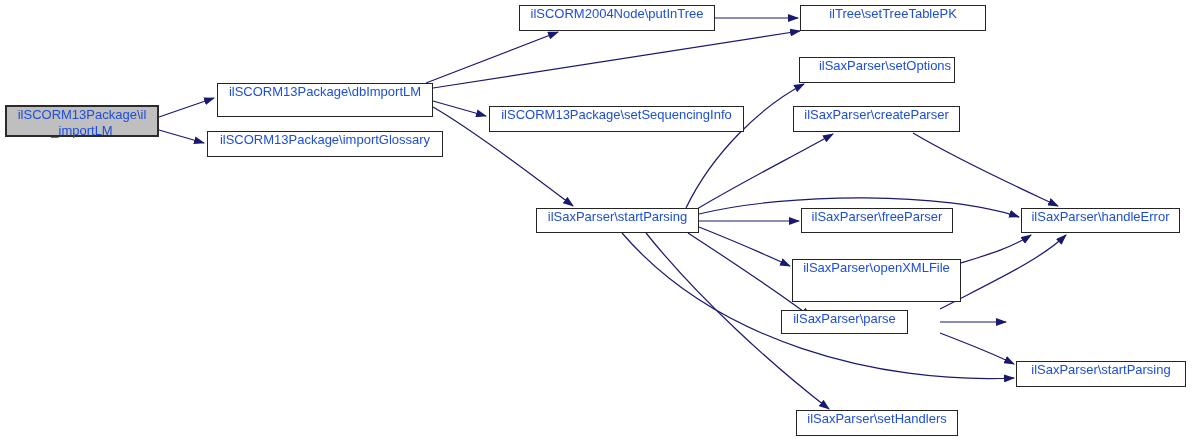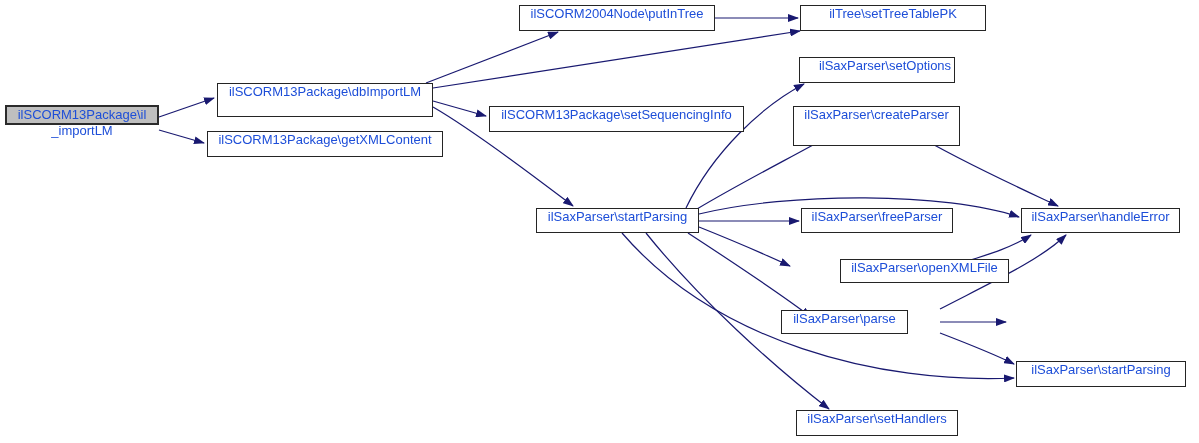--- a/index.html
+++ b/index.html
@@ -57,55 +57,55 @@
       <path d="M699,227 C729,239 762,253 790,266" fill="none" stroke="#191970" stroke-width="1.2" marker-end="url(#arrow)"></path>
       <path d="M688,233 C734,263 782,295 811,317" fill="none" stroke="#191970" stroke-width="1.2" marker-end="url(#arrow)"></path>
       <path d="M622,233 C716,342 878,384 1014,378" fill="none" stroke="#191970" stroke-width="1.2" marker-end="url(#arrow)"></path>
       <path d="M646,233 C699,299 772,365 829,409" fill="none" stroke="#191970" stroke-width="1.2" marker-end="url(#arrow)"></path>
       <path d="M913,133 C962,162 1022,189 1058,206" fill="none" stroke="#191970" stroke-width="1.2" marker-end="url(#arrow)"></path>
       <path d="M961,263 C990,254 1013,247 1031,235" fill="none" stroke="#191970" stroke-width="1.2" marker-end="url(#arrow)"></path>
       <path d="M940,309 C992,282 1040,260 1066,235" fill="none" stroke="#191970" stroke-width="1.2" marker-end="url(#arrow)"></path>
       <path d="M940,322 L1006,322" fill="none" stroke="#191970" stroke-width="1.2" marker-end="url(#arrow)"></path>
       <path d="M940,333 C966,343 992,353 1014,364" fill="none" stroke="#191970" stroke-width="1.2" marker-end="url(#arrow)"></path>
     </svg>
-<div class="node highlight" title="ilSCORM13Package\il_importLM" style="left: 5px; top: 105px; width: 154px; height: 20px;">
+<div class="node highlight" title="ilSCORM13Package\il_importLM" style="left: 5px; top: 105px; width: 154px; height: 32px;">
       <div class="lbl">ilSCORM13Package\il</div>
       <div class="lbl">_importLM</div>
     </div>
     <div class="node" title="ilSCORM13Package\dbImportLM" style="left: 217px; top: 83px; width: 216px; height: 34px;">
       <div class="lbl">ilSCORM13Package\dbImportLM</div>
     </div>
     <div class="node" title="ilSCORM13Package\importGlossary" style="left: 207px; top: 131px; width: 236px; height: 26px;">
-      <div class="lbl">ilSCORM13Package\getXMLContent</div>
+      <div class="lbl">ilSCORM13Package\importGlossary</div>
     </div>
     <div class="node" title="ilSCORM2004Node\putInTree" style="left: 519px; top: 5px; width: 196px; height: 26px;">
       <div class="lbl">ilSCORM2004Node\putInTree</div>
     </div>
     <div class="node" title="ilTree\setTreeTablePK" style="left: 800px; top: 5px; width: 186px; height: 26px;">
       <div class="lbl">ilTree\setTreeTablePK</div>
     </div>
     <div class="node" title="ilSaxParser\setOptions" style="left: 799px; top: 57px; width: 156px; height: 26px; padding-left: 16px;">
       <div class="lbl">ilSaxParser\setOptions</div>
     </div>
-    <div class="node" title="ilSaxParser\createParser" style="left: 793px; top: 106px; width: 167px; height: 40px;">
+    <div class="node" title="ilSaxParser\createParser" style="left: 793px; top: 106px; width: 167px; height: 26px;">
       <div class="lbl">ilSaxParser\createParser</div>
     </div>
     <div class="node" title="ilSCORM13Package\setSequencingInfo" style="left: 489px; top: 106px; width: 255px; height: 26px;">
       <div class="lbl">ilSCORM13Package\setSequencingInfo</div>
     </div>
     <div class="node" title="ilSaxParser\startParsing" style="left: 536px; top: 208px; width: 163px; height: 25px;">
       <div class="lbl">ilSaxParser\startParsing</div>
     </div>
     <div class="node" title="ilSaxParser\freeParser" style="left: 801px; top: 208px; width: 152px; height: 25px;">
       <div class="lbl">ilSaxParser\freeParser</div>
     </div>
     <div class="node" title="ilSaxParser\handleError" style="left: 1021px; top: 208px; width: 159px; height: 25px;">
       <div class="lbl">ilSaxParser\handleError</div>
     </div>
-    <div class="node" title="ilSaxParser\openXMLFile" style="left: 792px; top: 259px; width: 169px; height: 24px; margin-left: 48px;">
+    <div class="node" title="ilSaxParser\openXMLFile" style="left: 792px; top: 259px; width: 169px; height: 43px;">
       <div class="lbl">ilSaxParser\openXMLFile</div>
     </div>
     <div class="node" title="ilSaxParser\parse" style="left: 781px; top: 310px; width: 127px; height: 24px;">
       <div class="lbl">ilSaxParser\parse</div>
     </div>
     <div class="node" title="ilSaxParser\getInputType" style="left: 1016px; top: 361px; width: 170px; height: 26px;">
       <div class="lbl">ilSaxParser\startParsing</div>
     </div>
     <div class="node" title="ilSaxParser\setHandlers" style="left: 796px; top: 410px; width: 162px; height: 26px;">
       <div class="lbl">ilSaxParser\setHandlers</div>

